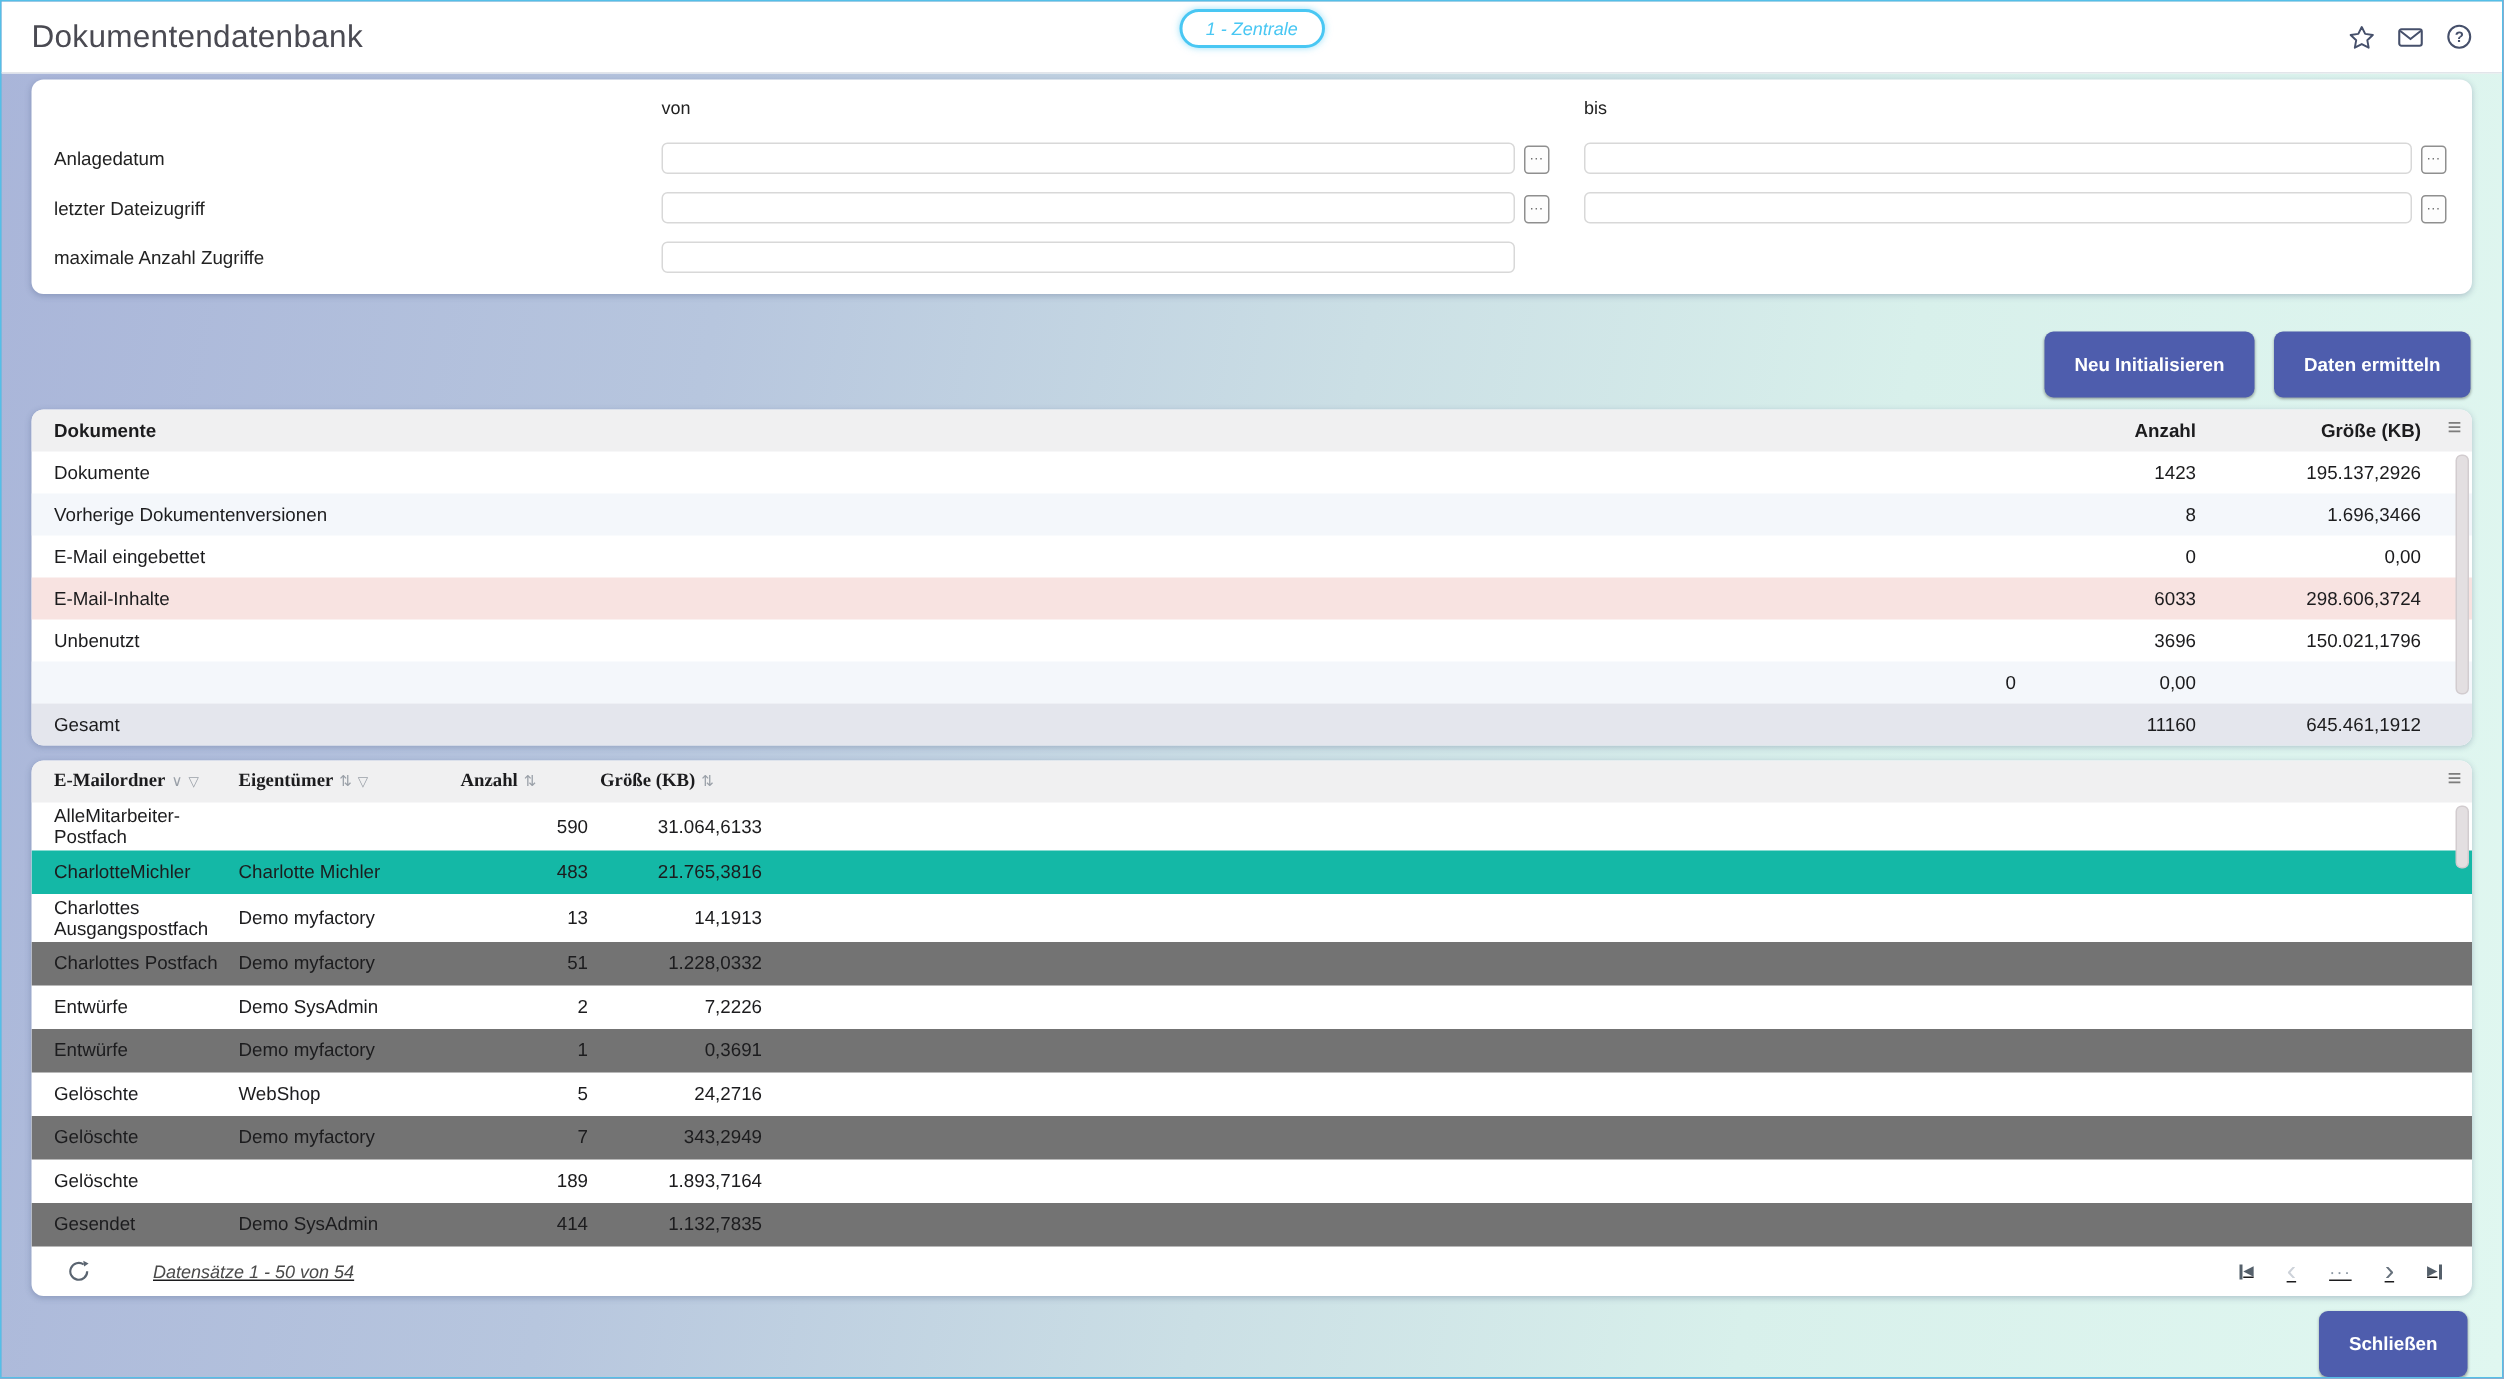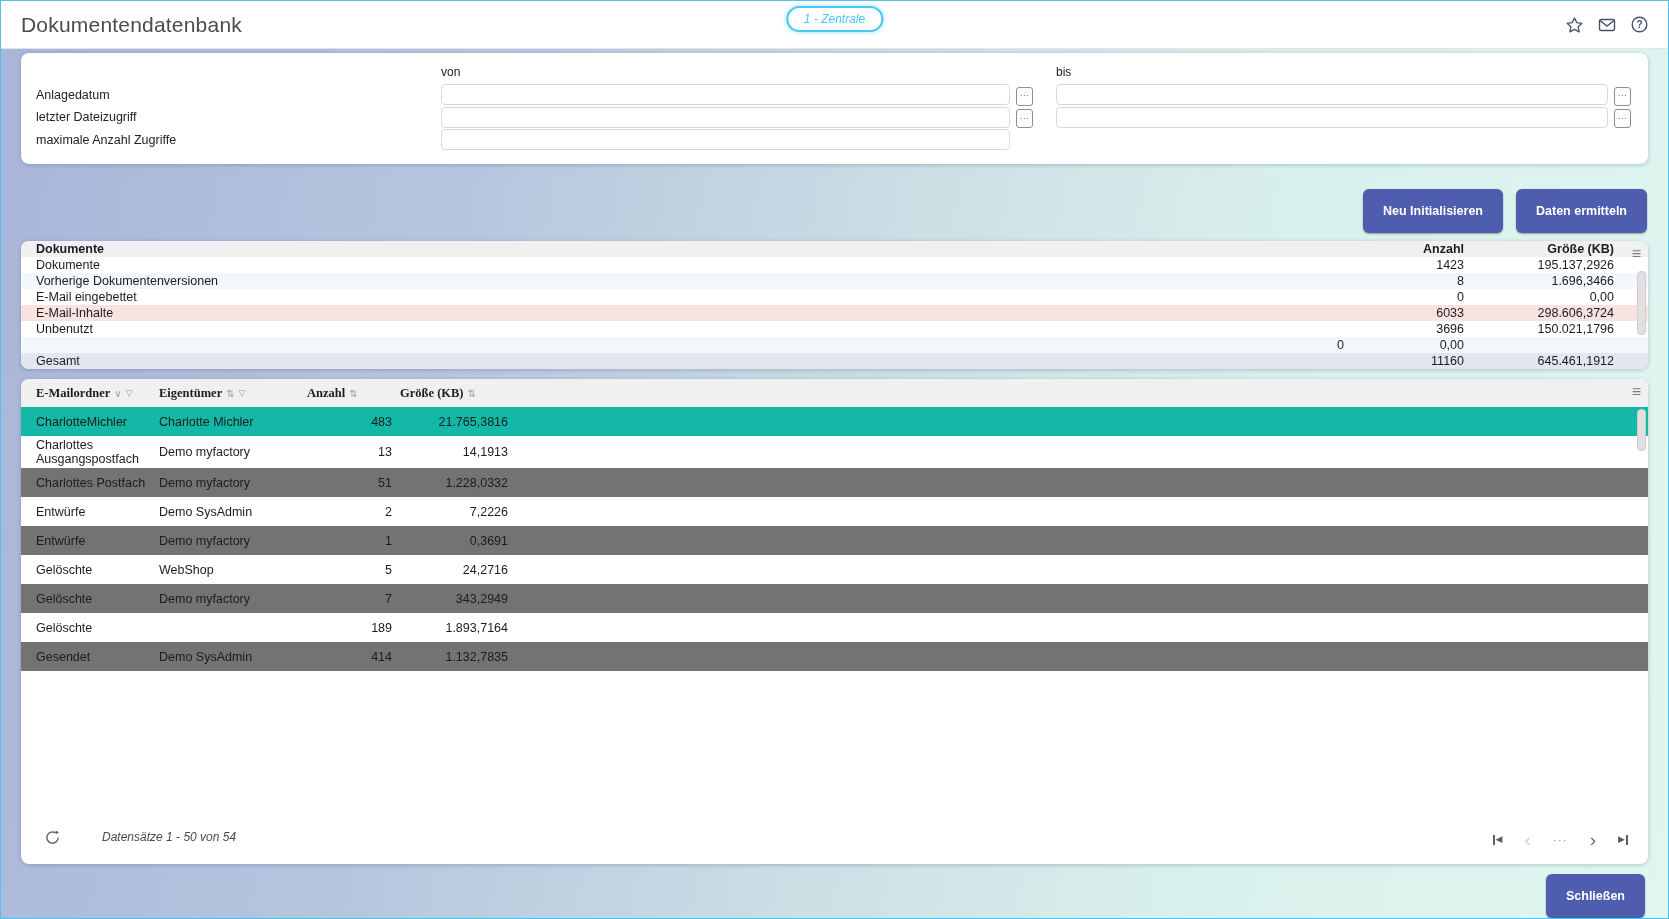--- a/index.html
+++ b/index.html
@@ -36,21 +36,21 @@
   .card {
     background:#fff; border-radius:8px; position:relative;
     box-shadow:0 1px 4px rgba(50,70,110,.28);
   }
 
   
   .filter-card { padding:10px 14px 14px 15px; margin-bottom:12px; }
   .filter-grid {
     display:grid;
     grid-template-columns:405px 569px 46px 552px 1fr;
-    grid-auto-rows:minmax(20px,auto); row-gap:1px; align-items:center;
+    grid-auto-rows:minmax(20px,auto); row-gap:12px; align-items:center;
   }
   .fg-colhead { font-size:12px; color:#222; padding-bottom:2px; }
   .fg-label { font-size:12.5px; color:#222; }
   .finput {
     width:100%; height:21px; border:1px solid #d8d8d8; border-radius:4px;
     background:#fff; font-family:inherit; font-size:12px; padding:0 6px; outline:none;
   }
   .picker {
     width:17px; height:19px; margin-left:6px; border:1px solid #8f8f8f; border-radius:3px;
     background:#fdfdfd; color:#555; font-size:8px; line-height:1;
@@ -71,21 +71,21 @@
     position:absolute; top:5px; right:7px; font-size:16px; color:#7d7d7d;
     cursor:pointer; line-height:1; z-index:3;
   }
   .vscroll { position:absolute; right:2px; top:30px; bottom:4px; width:9px; }
   .vthumb { position:absolute; left:0; width:9px; background:#e3dfe1; border-radius:4px; border:1px solid #d2cccf; }
 
   
   .summary-card { margin-bottom:10px; overflow:hidden; }
   .srow {
     display:grid; grid-template-columns:1fr 120px 150px; padding:0 34px 0 15px;
-    height:16px; align-items:center; font-size:12.5px;
+    height:28px; align-items:center; font-size:12.5px;
   }
   .srow .num { text-align:right; }
   .srow.thead { background:#f0f0f1; font-weight:bold; }
   .srow.alt { background:#f4f7fb; }
   .srow.highlight { background:#f8e3e1; }
   .srow.total { background:#e4e6ed; font-weight:normal; }
 
   
   .folders-card { flex:1 1 auto; margin-bottom:10px; display:flex; flex-direction:column; overflow:hidden; min-height:0; }
   .fgrid { display:grid; grid-template-columns:115px 140px 85px 108px 1fr; padding:0 34px 0 15px; column-gap:8px; }
@@ -93,22 +93,22 @@
   .fhead .hcell { display:flex; align-items:center; gap:4px; cursor:pointer; white-space:nowrap;font-family:Liberation Serif, serif; }
   .sort-icon { color:#9aa0a8; font-size:10px; font-weight:normal; }
   .filter-icon { color:#9aa0a8; font-size:9px; font-weight:normal; }
   .frow { min-height:29px; align-items:center; font-size:12.5px; padding-top:2px; padding-bottom:2px; }
   .frow.alt { background:#737373; }
   .frow.highlight { background:#14b8a6; }
   .fcell.folder { line-height:14px; overflow-wrap:break-word; }
   .fcell.num { text-align:right; }
 
   .ffooter {
-    margin-top:auto; flex:0 0 34px; display:flex; align-items:flex-start;
-    padding:0 20px 0 24px; font-size:12px;
+    margin-top:auto; flex:0 0 34px; display:flex; align-items:center;
+    padding:0 20px 0 24px; font-size:12px;text-decoration:underline;
   }
   .refresh { display:inline-flex; cursor:pointer; }
   .records { font-style:italic; color:#4a4a4a; margin-left:42px; }
   .pager { margin-left:auto; display:flex; align-items:center; gap:22px; }
   .pg { cursor:pointer; line-height:1; user-select:none; }
   .pg.edge { font-size:9px; color:#55606b; display:inline-flex; align-items:center; }
   .pg .bar { display:inline-block; width:2px; height:10px; background:currentColor; }
   .pg.edge.first .bar { margin-right:1px; }
   .pg.edge.last .bar { margin-left:1px; }
   .pg.chev { font-size:19px; color:#66717c; }
@@ -246,20 +246,26 @@
           <div class="hcell">
             <span>Anzahl</span>
             <span class="sort-icon">⇅</span>
           </div>
           <div class="hcell">
             <span>Größe (KB)</span>
             <span class="sort-icon">⇅</span>
           </div>
         </div>
       <div>
+          <div class="fgrid frow plain">
+            <div class="fcell folder">AlleMitarbeiter-Postfach</div>
+            <div class="fcell owner"></div>
+            <div class="fcell num">590</div>
+            <div class="fcell num">31.064,6133</div>
+          </div>
           <div class="fgrid frow highlight">
             <div class="fcell folder">CharlotteMichler</div>
             <div class="fcell owner">Charlotte Michler</div>
             <div class="fcell num">483</div>
             <div class="fcell num">21.765,3816</div>
           </div>
           <div class="fgrid frow plain">
             <div class="fcell folder">Charlottes Ausgangspostfach</div>
             <div class="fcell owner">Demo myfactory</div>
             <div class="fcell num">13</div>

